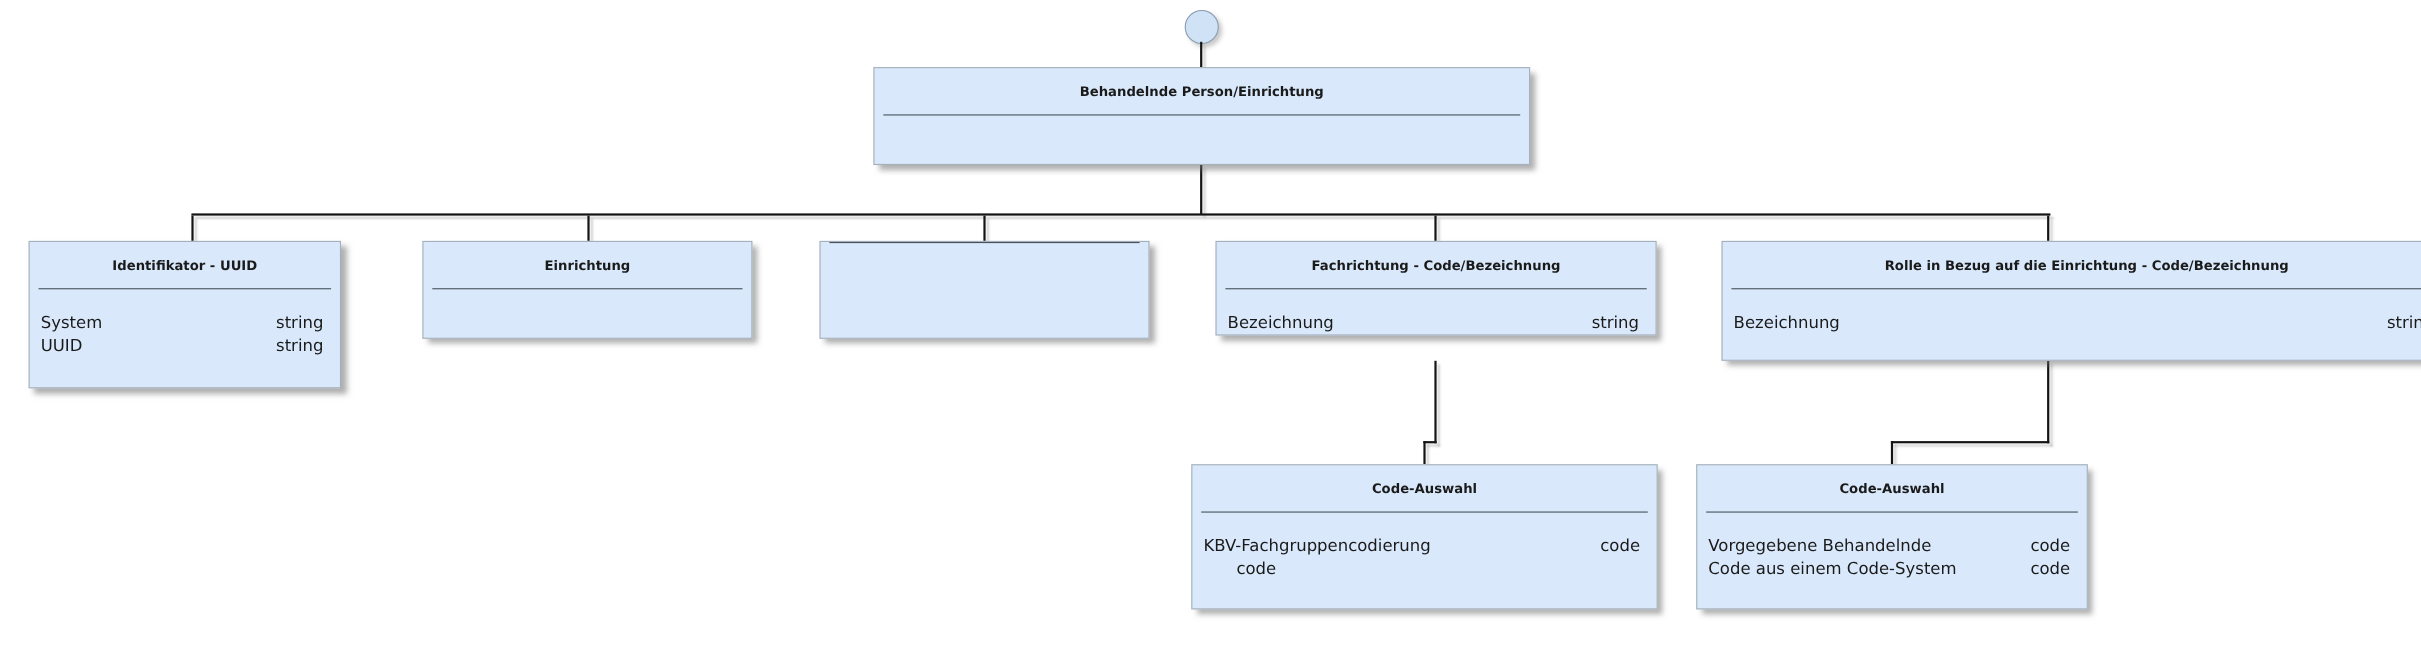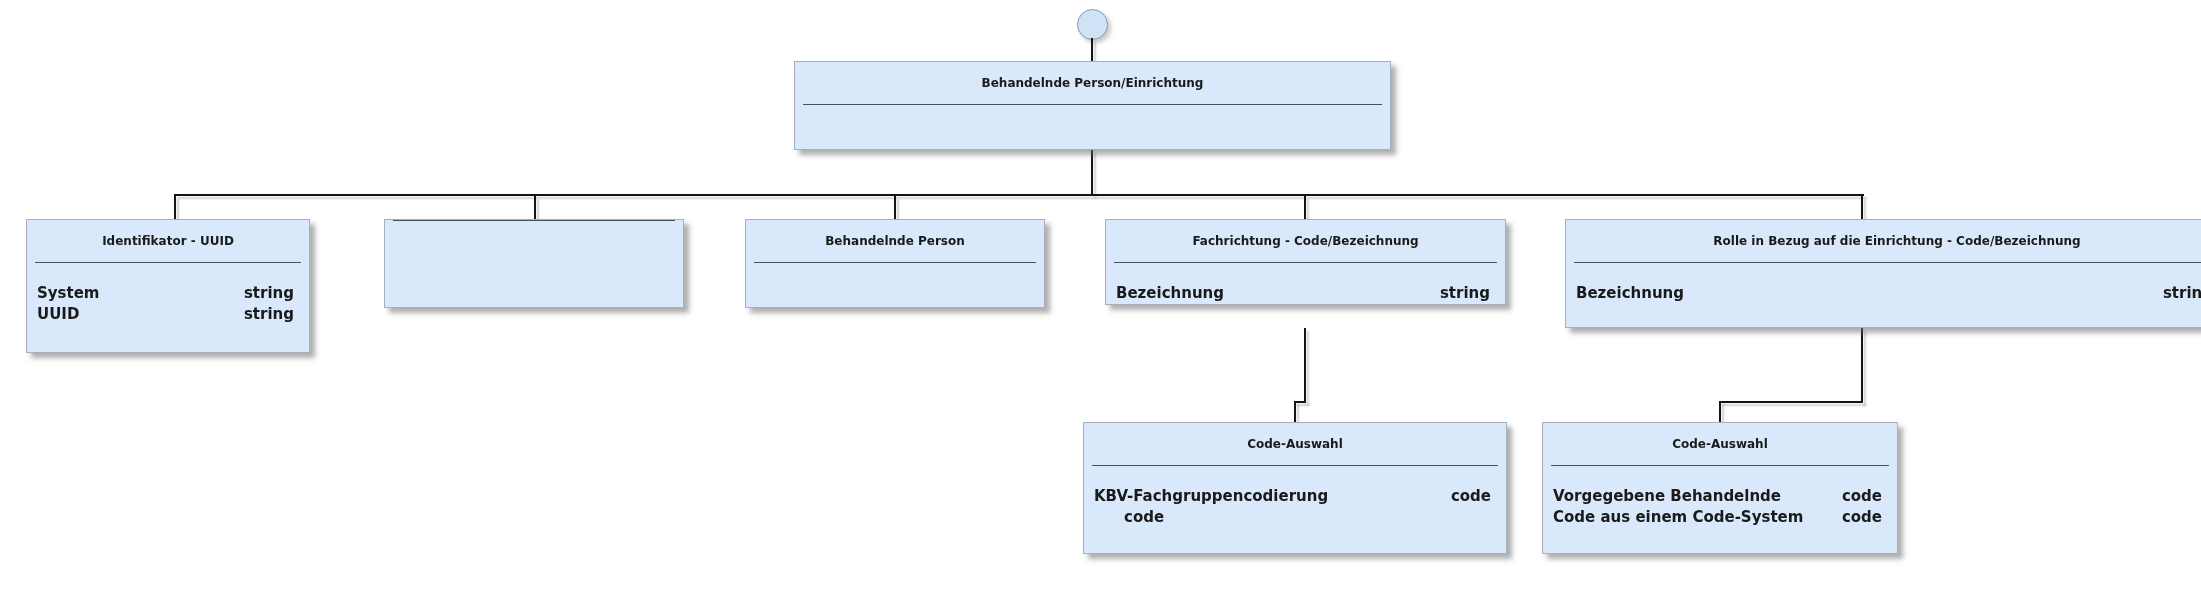--- a/index.html
+++ b/index.html
@@ -25,21 +25,21 @@
     background:var(--node-fill);
     border:1px solid var(--node-border);
     box-shadow:5px 5px 5px rgba(110,110,110,.55);
     color:var(--text);
   }
   .ntitle{
     height:42px;display:flex;align-items:center;justify-content:center;
     font-weight:bold;font-size:12px;white-space:nowrap;
   }
   .nsep{border-top:1px solid var(--separator);margin:0 8px;height:0;}
-  .nbody{padding:20px 15px 0 10px;font-weight:bold;}
+  .nbody{padding:20px 15px 0 10px;}
   .frow{
     display:flex;justify-content:space-between;
     font-size:15px;line-height:21px;white-space:nowrap;
   }
   .fname{text-align:left;}
   .ftype{text-align:left;padding-left:30px;}
 
   
   #nRoot {left:794px; top:61px;  width:597px;height:89px;}
   #nIdent{left:26px;  top:219px; width:284px;height:134px;}
@@ -113,26 +113,26 @@
         <span class="ftype">string</span>
       </div>
       <div class="frow">
         <span class="fname">UUID</span>
         <span class="ftype">string</span>
       </div>
     </div>
   </div>
 
   <div class="node" id="nEinr">
+    <div class="ntitle">Einrichtung</div>
     <div class="nsep"></div>
     <div class="nbody"></div>
   </div>
 
   <div class="node" id="nBPer">
-    <div class="ntitle">Behandelnde Person</div>
     <div class="nsep"></div>
     <div class="nbody"></div>
   </div>
 
   <div class="node" id="nFach">
     <div class="ntitle">Fachrichtung - Code/Bezeichnung</div>
     <div class="nsep"></div>
     <div class="nbody">
       <div class="frow">
         <span class="fname">Bezeichnung</span>

